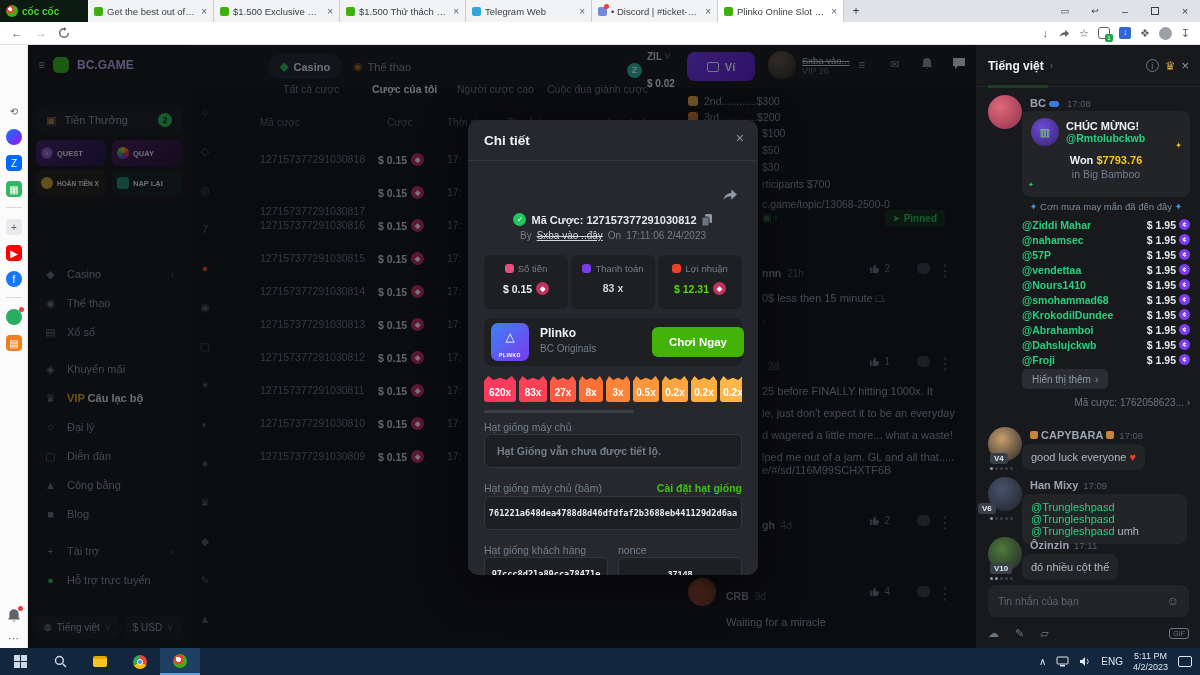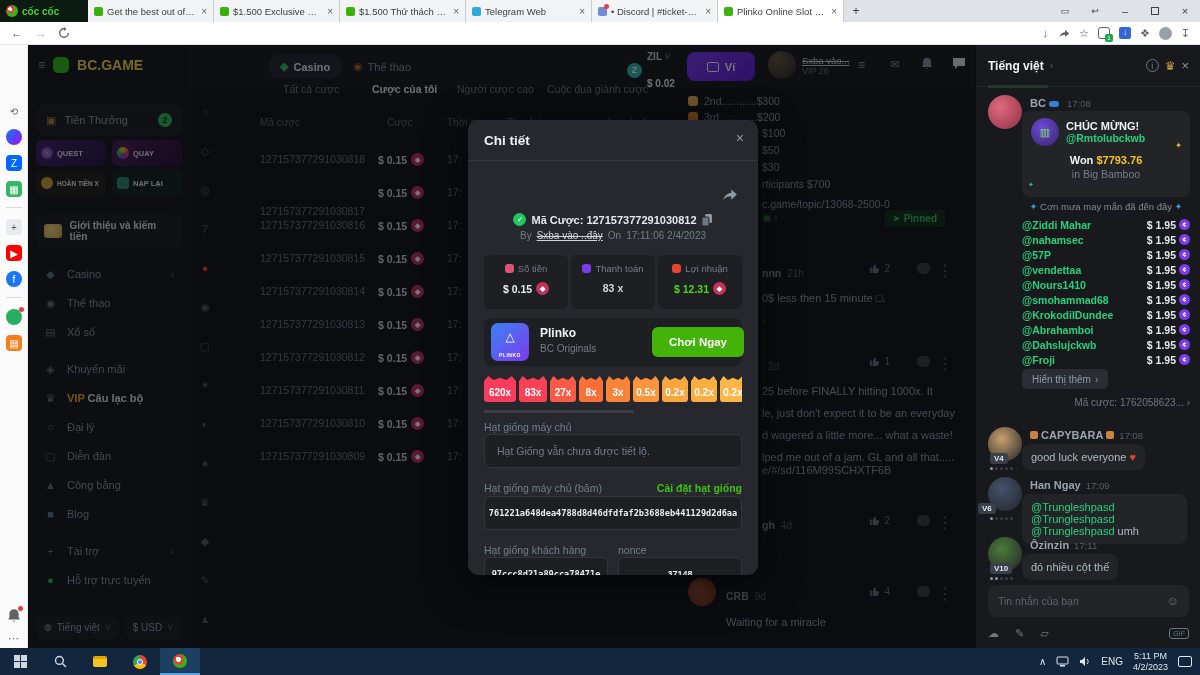--- a/index.html
+++ b/index.html
@@ -207,21 +207,21 @@
     </div>
 
   <div class="app">
 
     <div class="main">
 
       <div class="bcside">
         <div class="a flex" style="left:10px;top:12px;gap:8px;">
           <span style="color:#8f9aa6;font-size:12px;">≡</span>
           <span style="width:16px;height:16px;border-radius:5px;background:#35c21b;display:inline-block;"></span>
-          <span style="color:#fde047;font-weight:bold;font-size:14px;">BC.GAME</span>
+          <span style="color:#c4b5fd;font-weight:bold;font-size:12px;">BC.GAME</span>
         </div>
         <div class="a flex" style="left:8px;top:60px;width:146px;height:30px;background:#1d2025;border-radius:8px;gap:8px;padding:0 10px;">
           <span style="color:#b08a3c;font-size:11px;">▣</span>
           <span style="color:#9aa4b0;font-size:11px;">Tiền Thưởng</span>
           <span style="margin-left:auto;width:14px;height:14px;border-radius:50%;background:#2fc55e;color:#0c2313;font-size:9px;font-weight:bold;text-align:center;line-height:14px;">2</span>
         </div>
         <div class="tile" id="tile0" style="left:8px;top:95px;width:70px;height:26px;background:linear-gradient(135deg,#43246e,#2a1848);">
             <span style="width:12px;height:12px;border-radius:50%;background:radial-gradient(#b98cf5,#5b2d91);"></span>
             <span>QUEST</span>
           </div>
@@ -230,24 +230,20 @@
             <span>QUAY</span>
           </div>
         <div class="tile" id="tile2" style="left:8px;top:125px;width:70px;height:26px;background:#26231b;">
             <span style="width:12px;height:12px;border-radius:50%;background:#d6a93c;"></span>
             <span style="font-size:6.5px;">HOÀN TIỀN X</span>
           </div>
         <div class="tile" id="tile3" style="left:84px;top:125px;width:70px;height:26px;background:#16251f;">
             <span style="width:12px;height:12px;border-radius:3px;background:#2c8f6a;"></span>
             <span>NẠP LẠI</span>
           </div>
-        <div class="a flex" style="left:8px;top:168px;width:146px;height:36px;background:#1d2025;border-radius:8px;gap:8px;padding:0 8px;">
-          <span style="width:18px;height:14px;border-radius:3px;background:radial-gradient(circle at 40% 40%,#ffe08a,#d6a93c);"></span>
-          <span style="color:#dfe6ec;font-weight:bold;font-size:10px;">Giới thiệu và kiếm tiền</span>
-        </div>
         <div id="bcmenu">
             <div class="menu-row" style="top: 216px;">
               <div class="gi">◆</div>
               <div>Casino</div>
               <div class="chev">›</div>
             </div>
             <div class="menu-row" style="top: 245px;">
               <div class="gi">◉</div>
               <div>Thể thao</div>
             </div>
@@ -575,21 +571,21 @@
           <div class="chip" style="width: 26px; background: rgb(251, 90, 69);">27x</div>
           <div class="chip" style="width: 24px; background: rgb(252, 112, 56);">8x</div>
           <div class="chip" style="width: 24px; background: rgb(252, 132, 57);">3x</div>
           <div class="chip" style="width: 26px; background: rgb(253, 149, 60);">0.5x</div>
           <div class="chip" style="width: 26px; background: rgb(253, 166, 63);">0.2x</div>
           <div class="chip" style="width: 26px; background: rgb(253, 174, 65);">0.2x</div>
           <div class="chip" style="width: 26px; background: rgb(253, 183, 70);">0.2x</div>
         </div>
       <div class="a" style="left:16px;top:290px;width:150px;height:3px;background:#3b3e44;border-radius:2px;"></div>
       <div class="m-label" style="left:16px;top:301px;">Hạt giống máy chủ</div>
-      <div class="m-input" style="left:16px;top:314px;width:258px;padding:10px 12px;color:#737e8a;font-size:10.5px;">Hạt Giống vẫn chưa được tiết lộ.</div>
+      <div class="m-input" style="left:16px;top:314px;width:258px;padding:10px 12px;color:#737e8a;font-size:10.5px;font-weight:bold;">Hạt Giống vẫn chưa được tiết lộ.</div>
       <div class="m-label" style="left:16px;top:362px;">Hạt giống máy chủ (băm)</div>
       <div class="a" style="right:16px;top:362px;color:#3ec10f;font-size:10.5px;font-weight:bold;">Cài đặt hạt giống</div>
       <div class="m-input" style="left:16px;top:376px;width:258px;justify-content:center;font-weight:bold;font-size:8.6px;font-family:'DejaVu Sans Mono',monospace;">761221a648dea4788d8d46dfdfaf2b3688eb441129d2d6aa</div>
       <div class="m-label" style="left:16px;top:424px;">Hạt giống khách hàng</div>
       <div class="m-label" style="left:150px;top:424px;">nonce</div>
       <div class="m-input" style="left:16px;top:437px;width:124px;justify-content:center;font-weight:bold;font-size:8.6px;font-family:'DejaVu Sans Mono',monospace;">97ccc8d21a89cca78471e</div>
       <div class="m-input" style="left:150px;top:437px;width:124px;justify-content:center;font-weight:bold;font-size:9px;">37148</div>
     </div>
 
     <div class="chat">
@@ -722,21 +718,21 @@
           <div class="c-bubble" style="left: 46px; top: 399px; max-width: 165px; text-align: right;"><span>good luck everyone </span><span style="color: rgb(232, 67, 46);">♥</span></div>
           <div class="c-av" style="left: 12px; top: 432px; background: radial-gradient(circle at 40% 35%, rgb(70, 82, 107), rgb(34, 36, 42));"></div>
           <div class="vipb" style="left: 2px; top: 458px;">V6</div>
           <div class="dotrow" style="left: 14px; top: 472px;">
             <i class="on"></i>
             <i></i>
             <i></i>
             <i></i>
             <i></i>
           </div>
-          <div class="c-name" style="left: 54px; top: 434px;"><span>Han Ngay</span><span class="c-time">17:09</span></div>
+          <div class="c-name" style="left: 54px; top: 434px;"><span>Han Mixy</span><span class="c-time">17:09</span></div>
           <div class="c-bubble" style="left: 46px; top: 449px; max-width: 165px;"><span class="mention">@Trungleshpasd @Trungleshpasd @Trungleshpasd </span><span>umh</span></div>
           <div class="c-av" style="left: 12px; top: 492px; background: radial-gradient(circle at 40% 35%, rgb(77, 122, 58), rgb(34, 36, 42));"></div>
           <div class="vipb" style="left: 14px; top: 518px;">V10</div>
           <div class="dotrow" style="left: 14px; top: 532px;">
             <i class="on"></i>
             <i class="on"></i>
             <i></i>
             <i></i>
             <i></i>
           </div>

